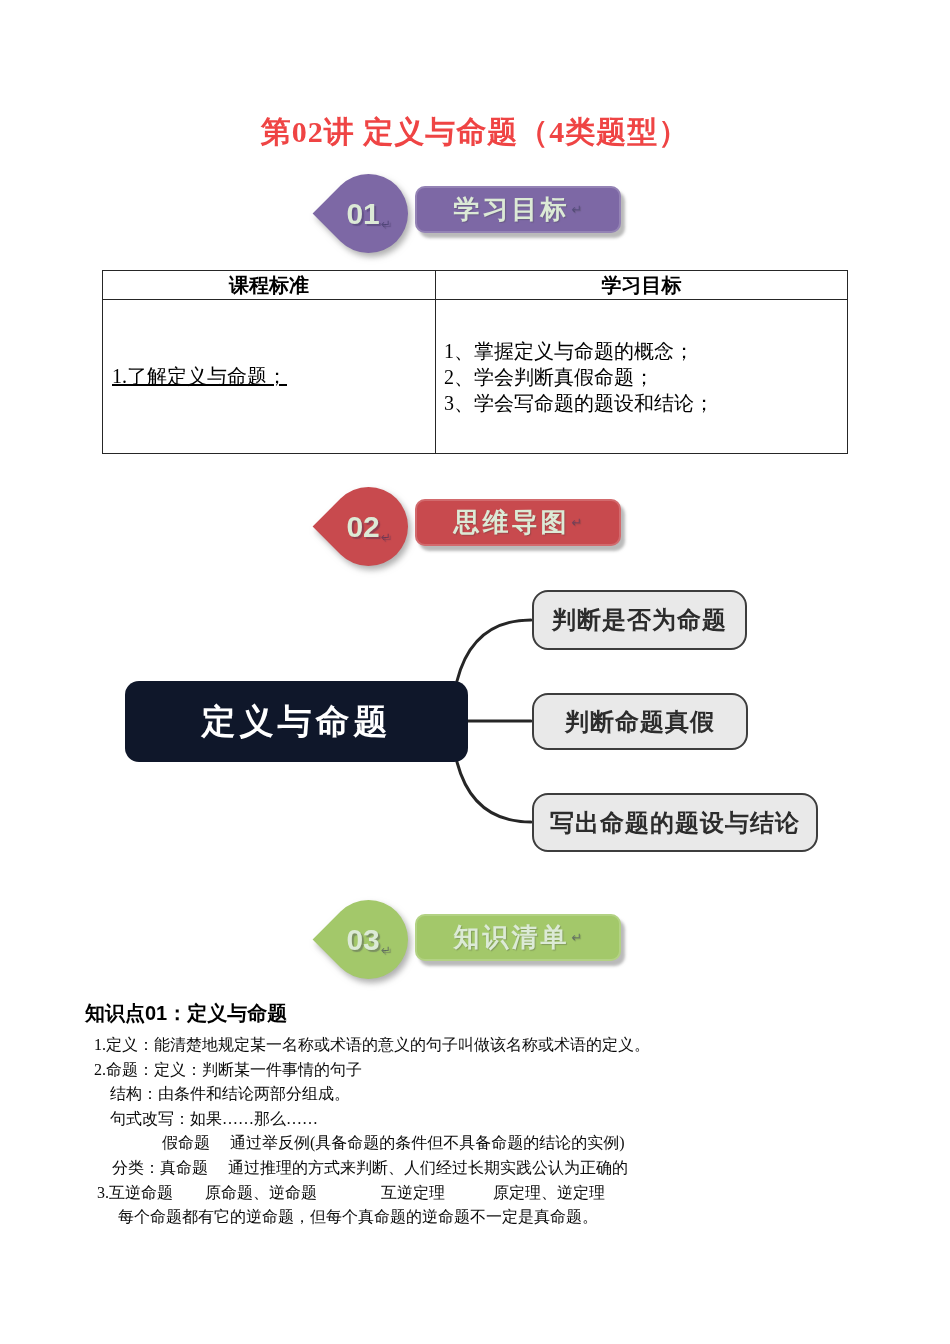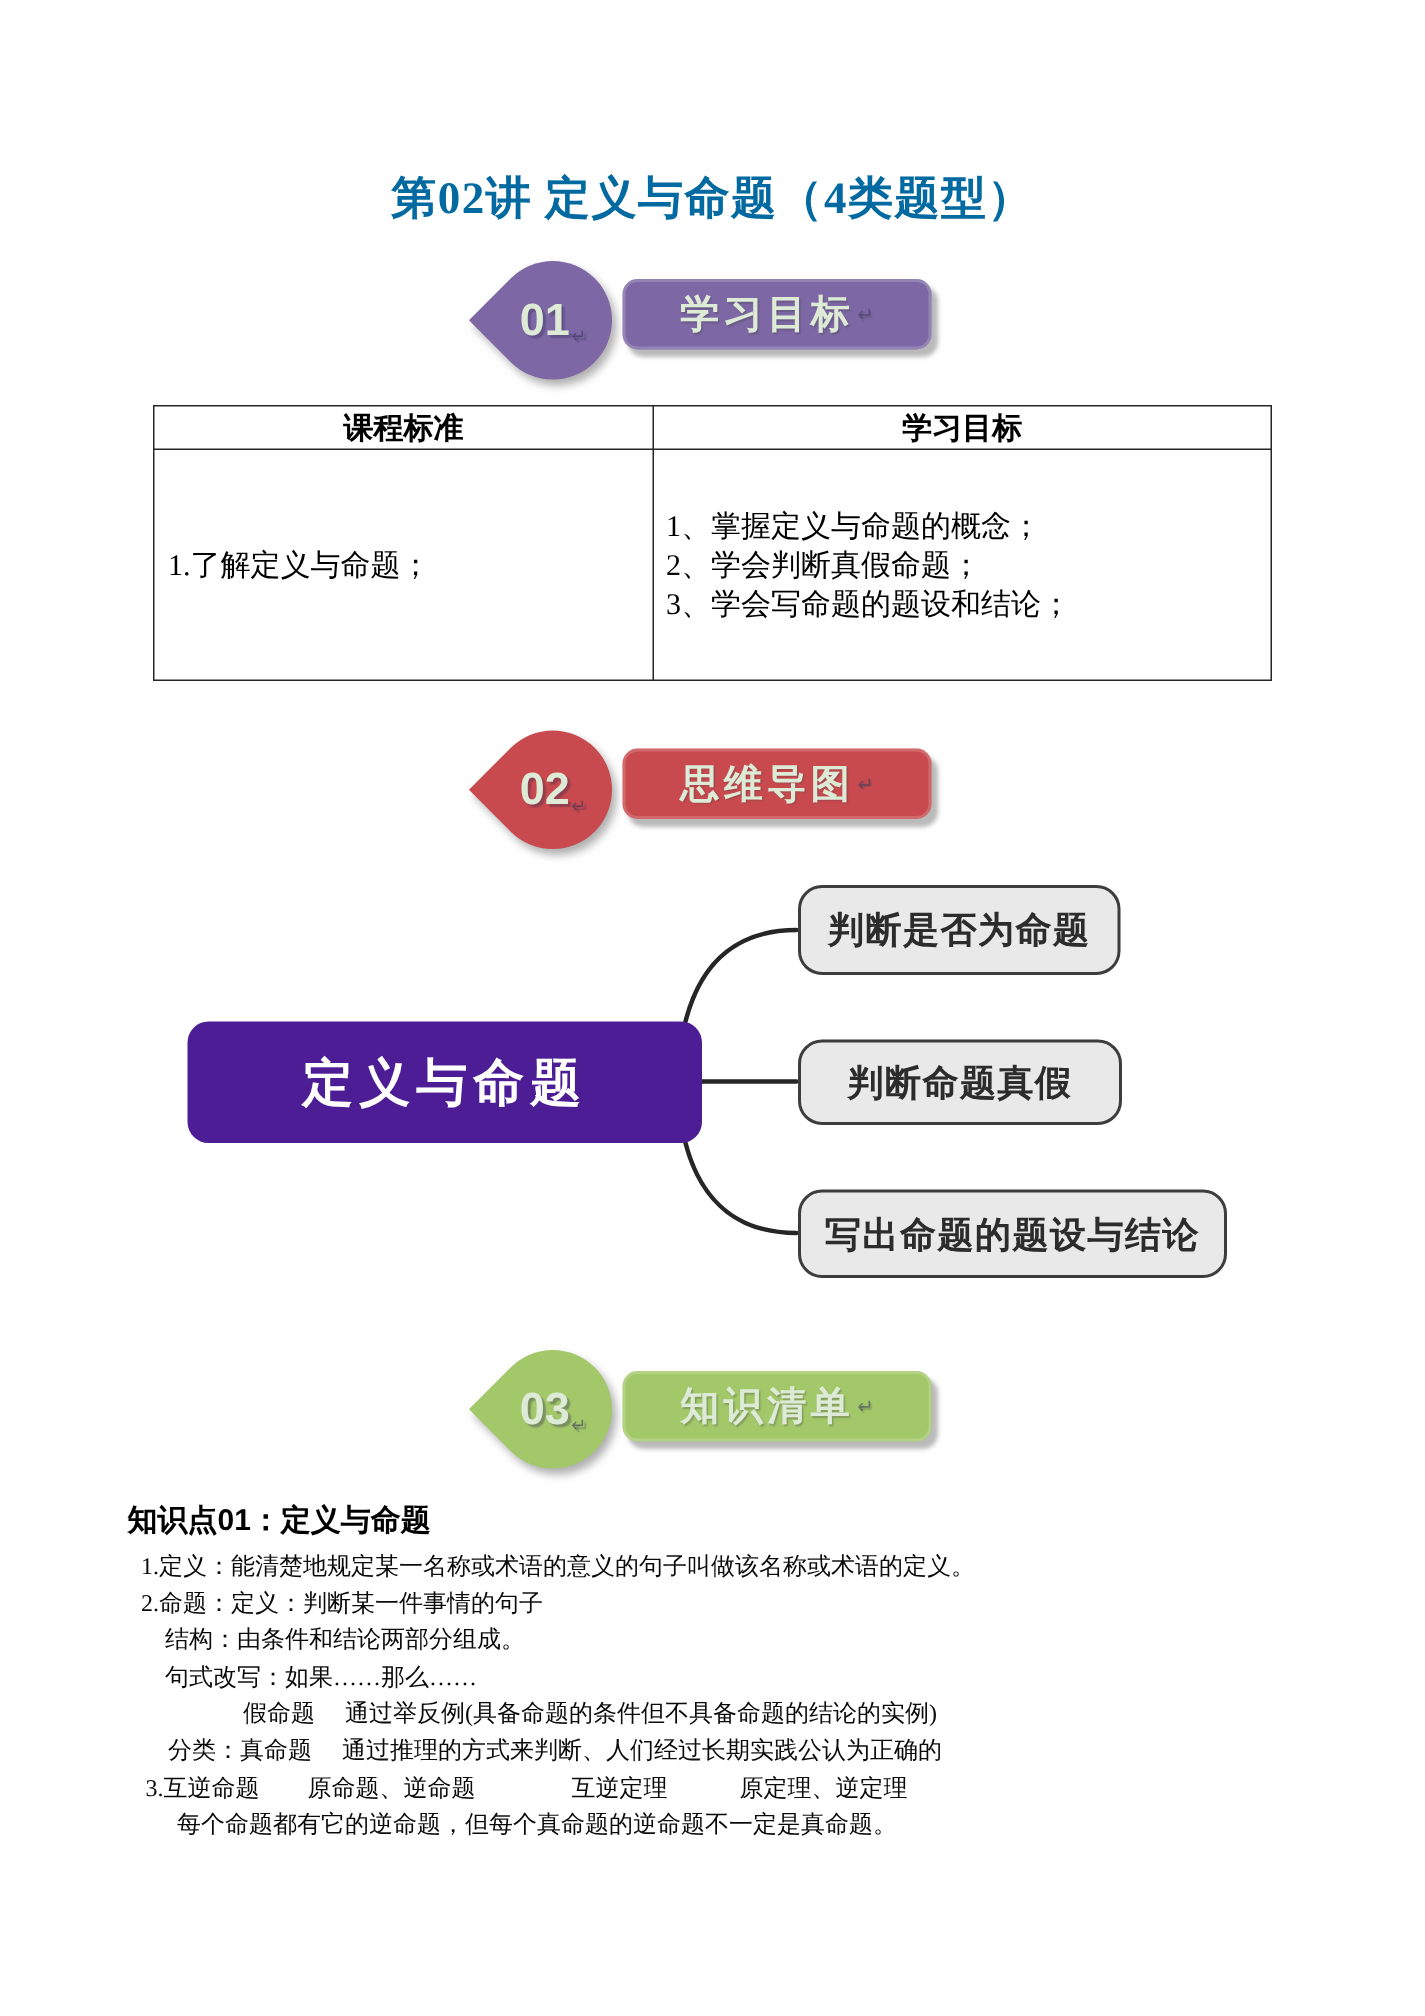--- a/index.html
+++ b/index.html
@@ -6,21 +6,21 @@
   html,body { background:#fff; }
   body { font-family:"Liberation Serif","DejaVu Serif",serif; }
   .page {
     position:relative; width:950px; height:1344px; margin:0 auto;
     background:#ffffff; overflow:hidden;
   }
 
   
   .doc-title {
     position:absolute; top:112px; left:0; width:100%;
-    text-align:center; font-weight:bold; font-size:30px; color:#0369a1;
+    text-align:center; font-weight:bold; font-size:30px; color:#ef4444;
     font-family:"Liberation Serif","DejaVu Serif",serif;
     letter-spacing:1px;
   }
 
   
   .badge-circle-wrap { position:absolute; width:80px; height:80px; filter:drop-shadow(3px 4px 3px rgba(110,110,110,.55)); }
   .badge-tear {
     width:79px; height:79px; border-radius:0 50% 50% 50%;
     transform:rotate(-45deg);
     display:flex; align-items:center; justify-content:center;
@@ -58,21 +58,21 @@
   .obj-table td {
     border:1.5px solid #262626; vertical-align:middle;
   }
   .obj-table .col-std { width:333px; }
   .obj-table .col-goal { width:412px; }
   .obj-table .hdr td {
     height:29px; text-align:center; font-weight:bold; font-size:20px;
     font-family:"Liberation Sans","DejaVu Sans",sans-serif; color:#000;
   }
   .obj-table .bodyrow td { height:154px; font-size:20px; color:#000; }
-  .obj-table .bodyrow .cell-std { padding-left:9px; }
+  .obj-table .bodyrow .cell-std { padding-left:9px;text-decoration:underline; }
   .obj-table .bodyrow .cell-goal { padding-left:8px; }
   .goal-line { line-height:26px; }
 
   
   .mindmap { position:absolute; left:100px; top:580px; width:760px; height:290px; }
   .mindmap svg { position:absolute; left:0; top:0; }
   .mm-root {
     position:absolute; left:25px; top:101px; width:343px; height:81px;
     border-radius:14px; display:flex; align-items:center; justify-content:center;
     font-family:"Liberation Sans","DejaVu Sans",sans-serif;
@@ -158,21 +158,21 @@
       <span class="ret-mark-pill">↵</span>
     </div>
   </div>
 
   <div class="mindmap">
     <svg width="760" height="290" viewBox="0 0 760 290">
       <path d="M 357 101 C 368 58, 395 40, 431 40" fill="none" stroke="#262626" stroke-width="3" stroke-linecap="round"></path>
       <path d="M 368 141 L 431 141" fill="none" stroke="#262626" stroke-width="3" stroke-linecap="round"></path>
       <path d="M 357 182 C 368 224, 395 242, 431 242" fill="none" stroke="#262626" stroke-width="3" stroke-linecap="round"></path>
     </svg>
-    <div class="mm-root" style="background-color: #4c1d95; color: rgb(255, 255, 255);">
+    <div class="mm-root" style="background-color: #0f172a; color: rgb(255, 255, 255);">
       <span>定义与命题</span>
     </div>
     <div class="mm-branch mm-b1">
       <span>判断是否为命题</span>
     </div>
     <div class="mm-branch mm-b2">
       <span>判断命题真假</span>
     </div>
     <div class="mm-branch mm-b3">
       <span>写出命题的题设与结论</span>

